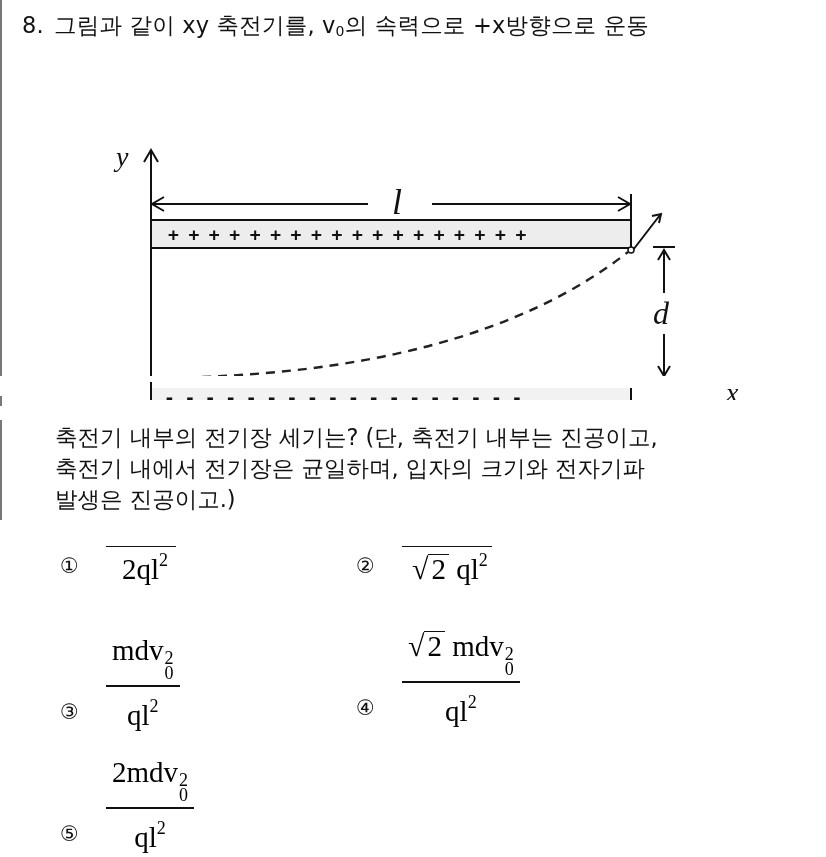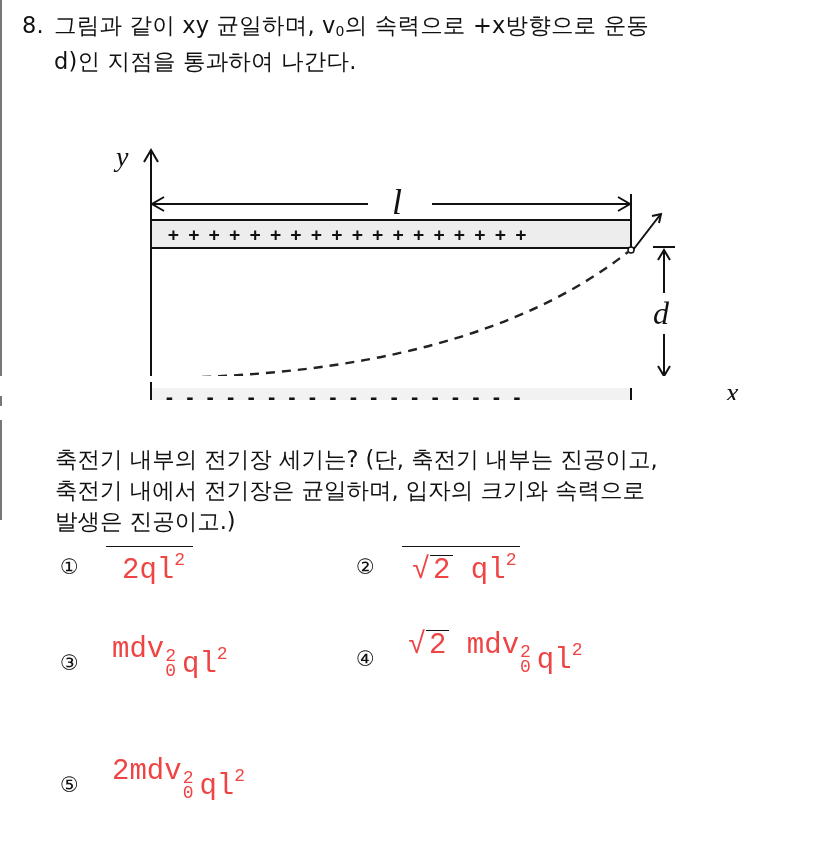--- a/index.html
+++ b/index.html
@@ -20,57 +20,56 @@
   .question sub { font-size: 14px; vertical-align: -3px; }
 
   .diagram {
     position: absolute; left: 90px; top: 138px; width: 700px; height: 262px;
   }
   .strip-mask {
     position: absolute; left: 0; top: 376px; width: 826px; height: 6px; background: #fff;
   }
 
   .stem {
-    position: absolute; left: 55px; top: 444px; width: 760px;
+    position: absolute; left: 55px; top: 422px; width: 760px;
     font-size: 22.5px; line-height: 31px;
   }
   .stem .line { display: block; white-space: nowrap; }
 
   .choice {
     position: absolute; display: flex; align-items: center;
     font-family: "Liberation Serif", serif;
   }
   .choice .mark {
     font-family: "DejaVu Sans", sans-serif; font-size: 21px; width: 46px;
   }
-  .math { font-family: Liberation Mono, monospace; font-size: 29px; color: #ef4444; }
+  .math { font-family: Liberation Serif, serif; font-size: 29px; color: #000000; }
   .math sup { font-size: 18px; vertical-align: 13px; }
   .math .subsup { display: inline-flex; flex-direction: column; line-height: 15px;
                   font-size: 18px; vertical-align: -4px; margin-left: 1px; }
   .overbar { border-top: 1.5px solid #111; padding-top: 3px; }
   .sqrt { display: inline-flex; align-items: flex-end; }
   .sqrt .rad { font-size: 30px; line-height: 1; }
   .sqrt .radicand { border-top: 1.5px solid #111; padding: 0 3px; line-height: 1; }
-  .frac { display: inline-flex; flex-direction: row; align-items: center; }
+  .frac { display: inline-flex; flex-direction: column; align-items: center; }
   .frac .num2 { padding: 0 6px 4px; line-height: 32px; }
   .frac .bar { height: 2px; background: #111; align-self: stretch; }
   .frac .den { padding-top: 2px; line-height: 34px; }
 </style>
 </head>
 <body>
 
 <div class="left-rule" style="top:0;height:376px;"></div>
 <div class="left-rule" style="top:396px;height:10px;"></div>
 <div class="left-rule" style="top:420px;height:100px;"></div>
 
 <div class="question">
   <span class="num">8.</span>
   <div class="body">
-    <span class="line"><span>그림과 같이 xy 균일하며, </span><span>v</span><sub>0</sub><span>의 속력으로 +x방향으로 운동</span></span>
-    <span class="line">d)인 지점을 통과하여 나간다.</span>
+    <span class="line"><span>그림과 같이 xy 축전기를, </span><span>v</span><sub>0</sub><span>의 속력으로 +x방향으로 운동</span></span>
   </div>
 </div>
 
 <div class="diagram">
   <svg width="700" height="262" viewBox="0 0 700 262" xmlns="http://www.w3.org/2000/svg">
     <g>
       <line x1="61" y1="262" x2="61" y2="12" stroke="#111" stroke-width="2"></line>
       <polyline points="54,24 61,12 68,24" fill="none" stroke="#111" stroke-width="2"></polyline>
     </g>
     <text x="26" y="28" font-family="Liberation Serif, serif" font-style="italic" font-size="28" fill="#111">y</text>
@@ -114,21 +113,21 @@
       <line x1="541" y1="250" x2="541" y2="270" stroke="#111" stroke-width="2"></line>
       <text x="74" y="266" font-family="DejaVu Sans Mono, monospace" font-weight="bold" font-size="18" fill="#111" letter-spacing="9.6">------------------</text>
     </g>
   </svg>
 </div>
 
 <div class="strip-mask"></div>
 
 <div class="stem">
   <span class="line">축전기 내부의 전기장 세기는? (단, 축전기 내부는 진공이고,</span>
-  <span class="line">축전기 내에서 전기장은 균일하며, 입자의 크기와 속력으로</span>
+  <span class="line">축전기 내에서 전기장은 균일하며, 입자의 크기와 전자기파</span>
   <span class="line">발생은 진공이고.)</span>
 </div>
 
 <div class="choice" style="left:60px; top:546px;">
   <span class="mark">①</span>
   <span class="math overbar" style="padding:3px 8px 0 16px;">
     <span>2ql</span><sup>2</sup>
   </span>
 </div>
 

